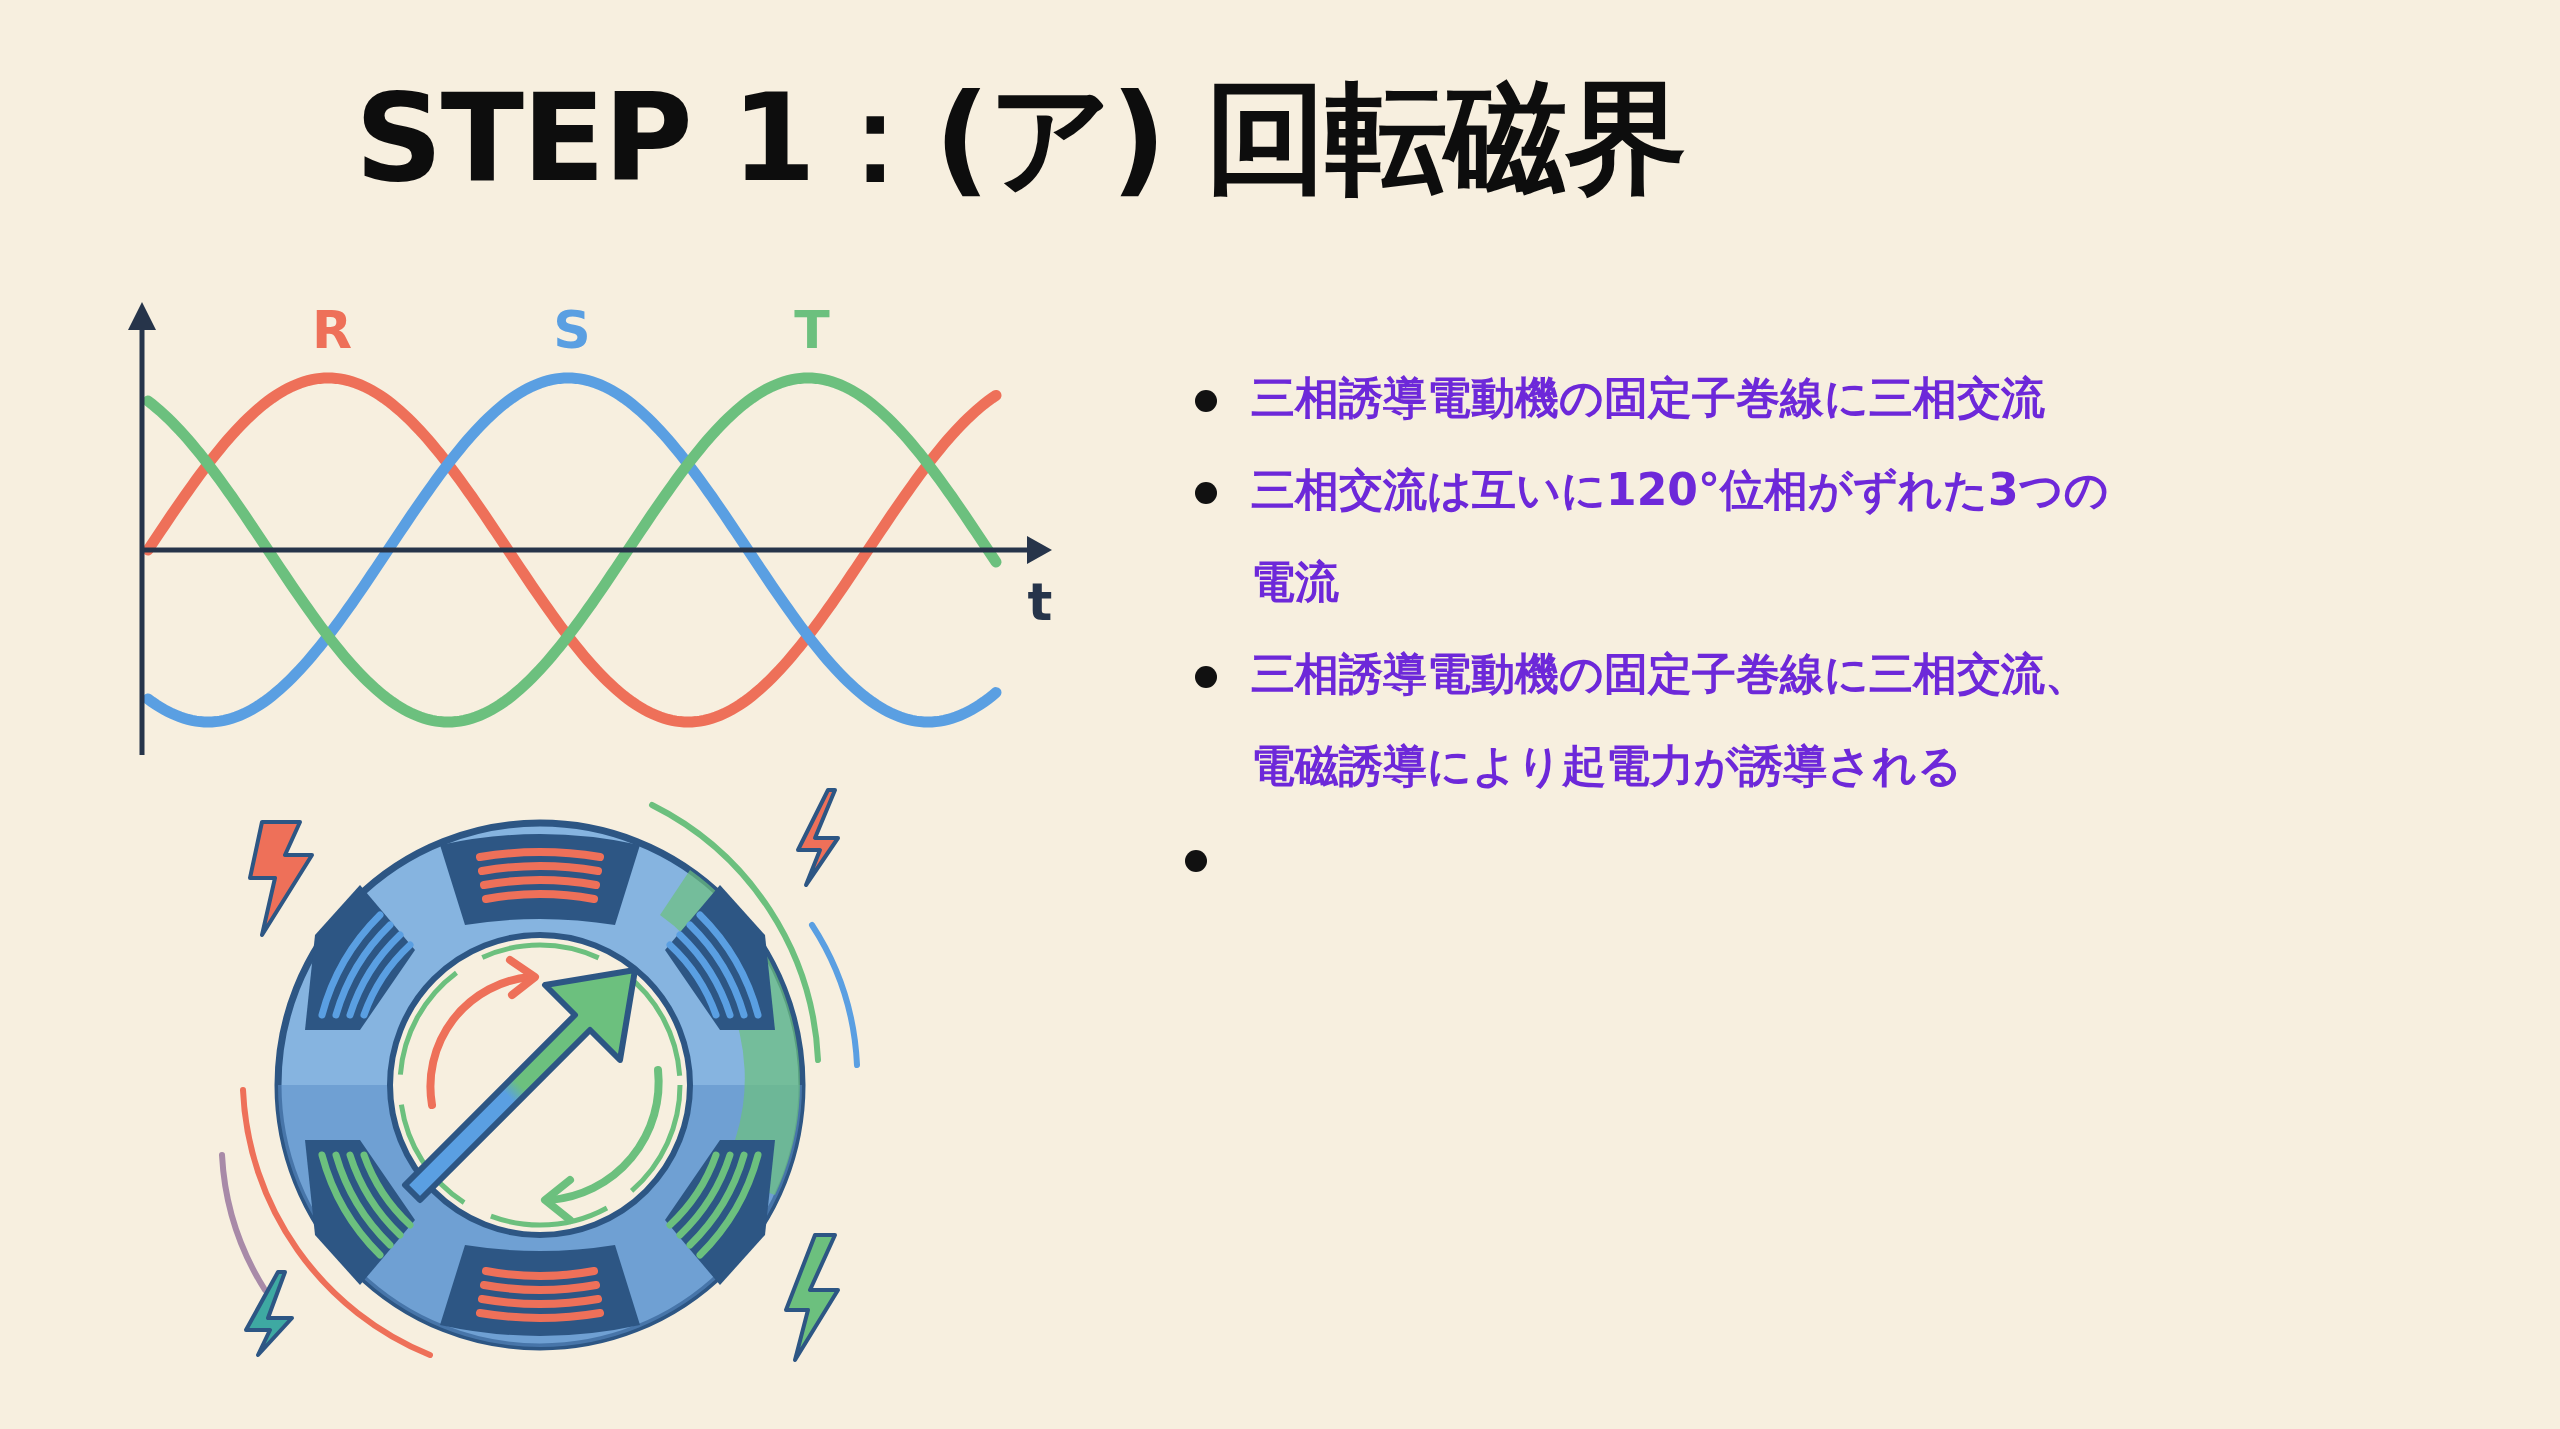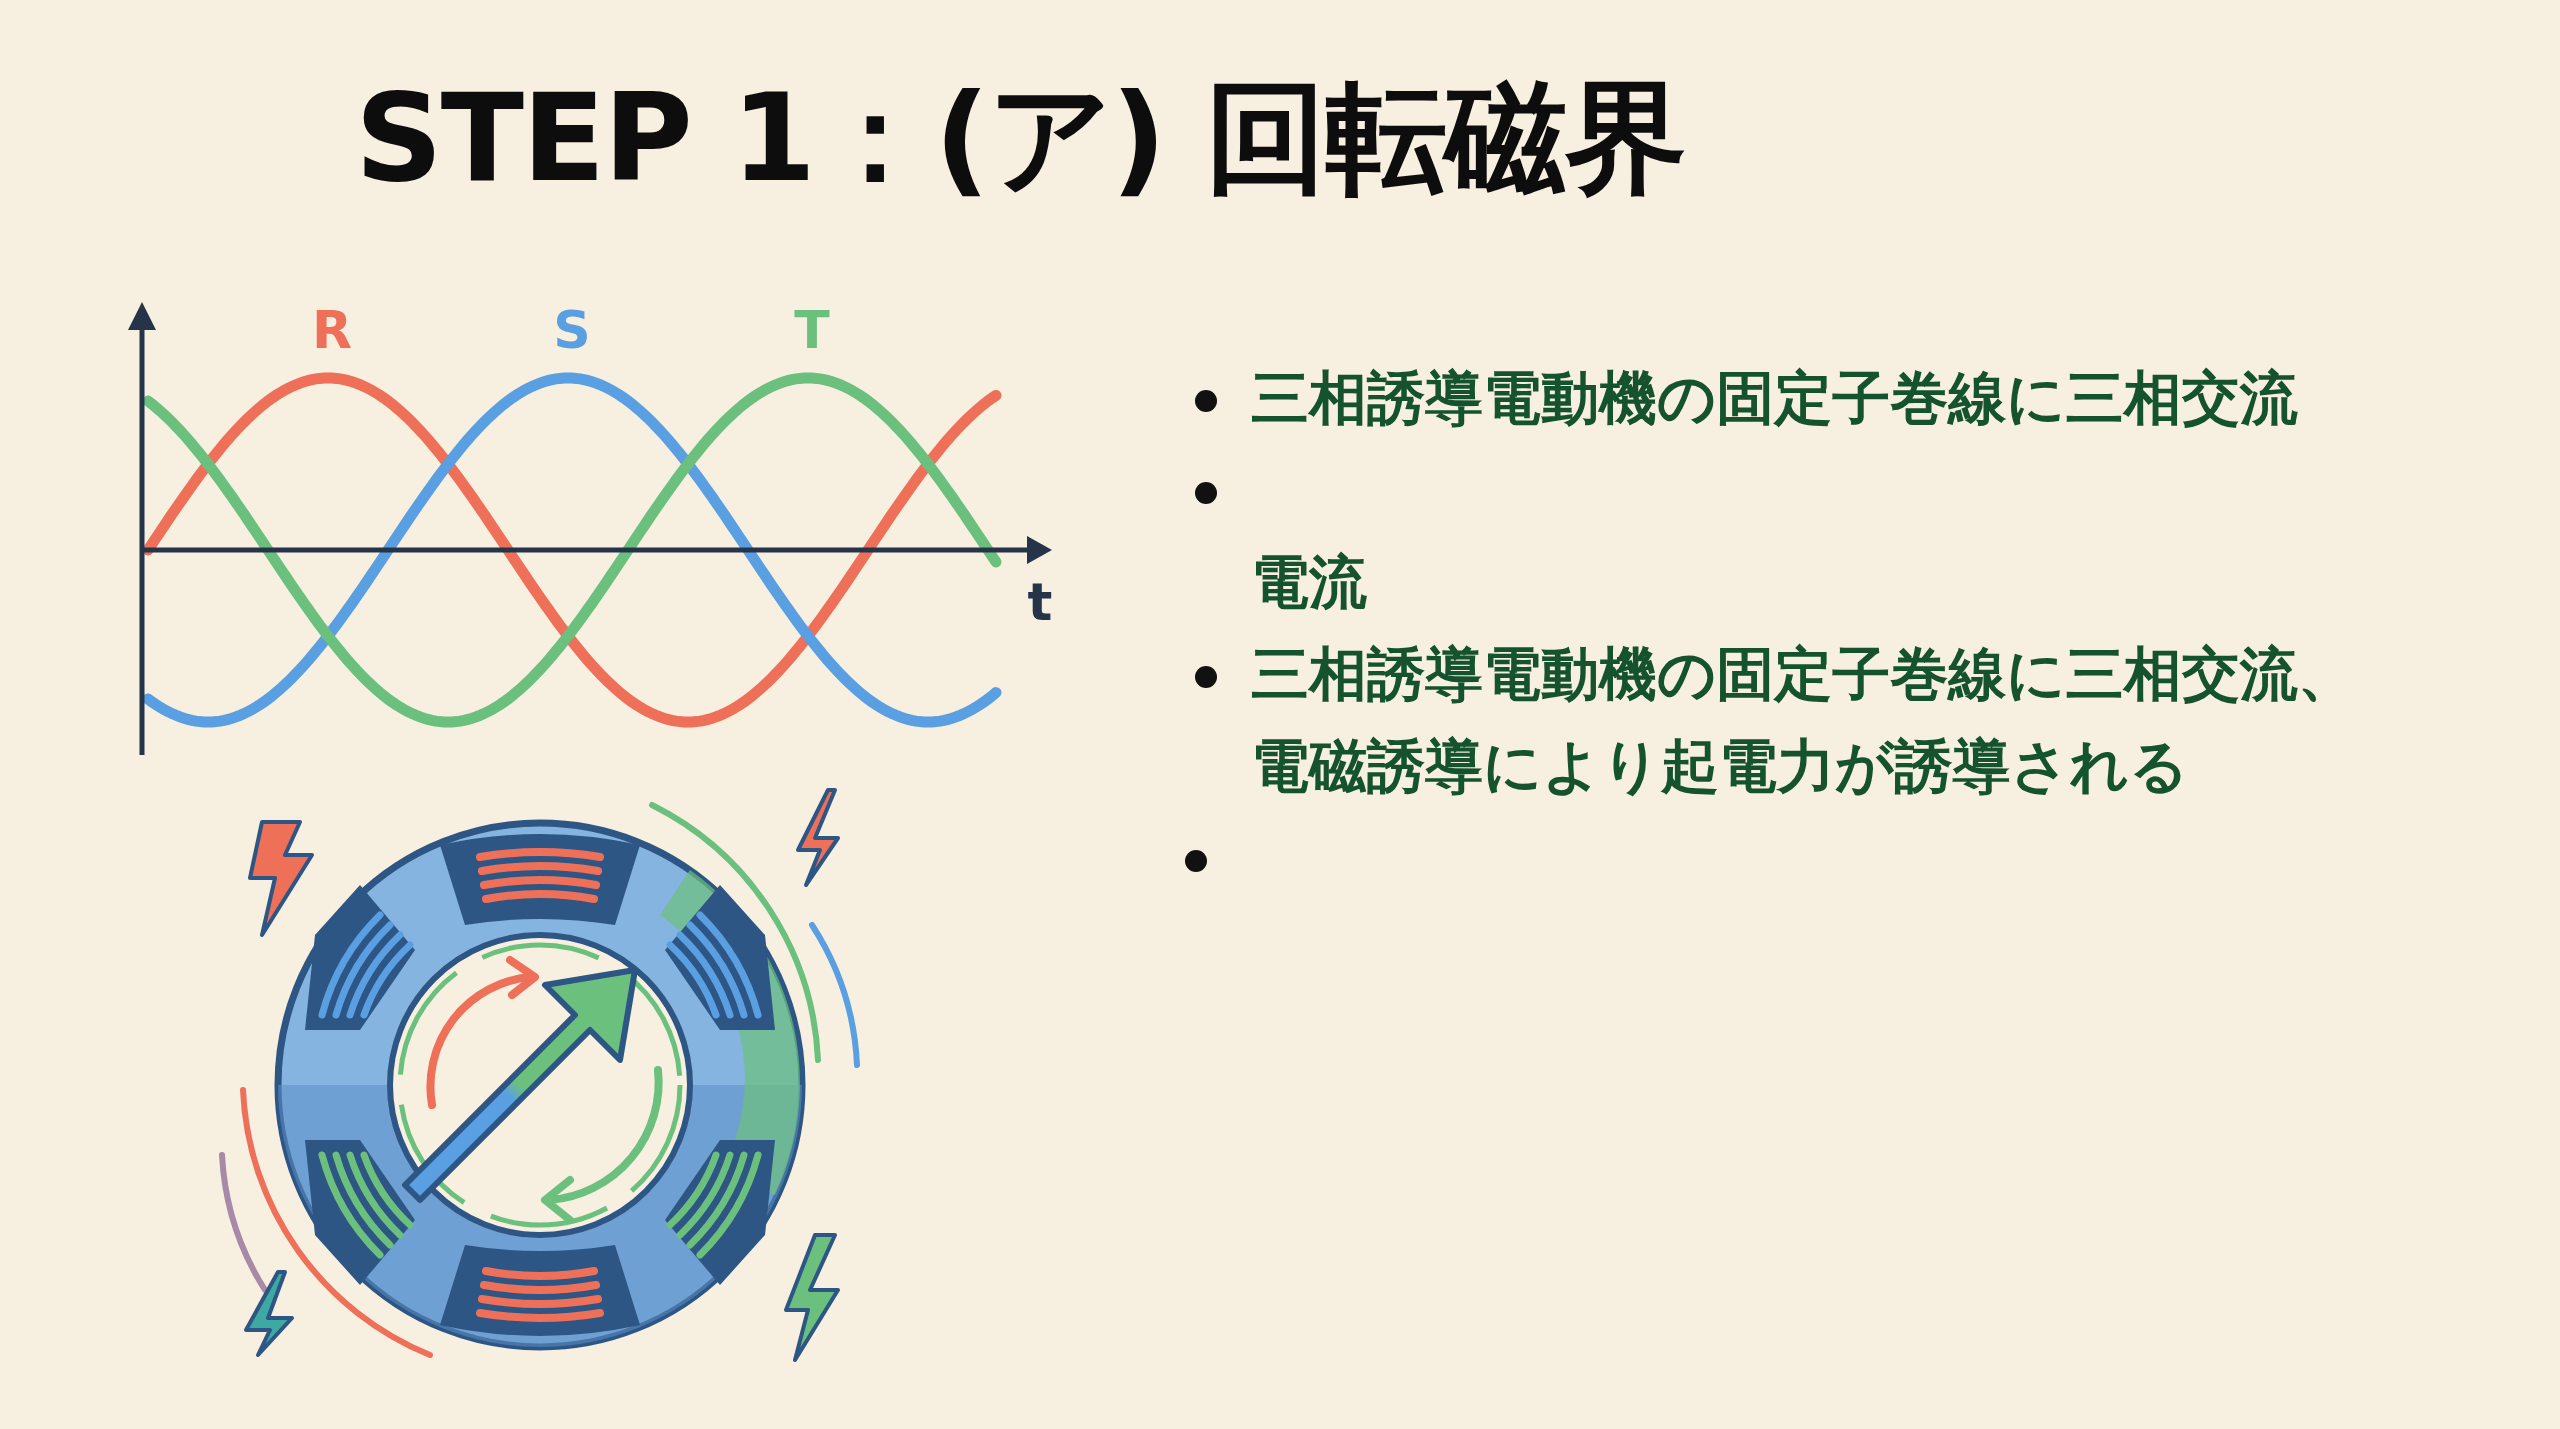--- a/index.html
+++ b/index.html
@@ -15,22 +15,22 @@
     text-align:center; font-size:122px; font-weight:bold;
     letter-spacing:-2px; color:#0d0d0d;
   }
   .wave-svg { position:absolute; left:0; top:0; }
   .bullets {
     position:absolute; left:1195px; top:352px; width:1290px;
     list-style:none; margin:0; padding:0;
   }
   .bullets li {
     position:relative; padding-left:56px;
-    font-size:58px; font-weight:bold; line-height:92px;
-    margin-bottom:0; color:#14532d;
+    font-size:44px; font-weight:bold; line-height:92px;
+    margin-bottom:0; color:#6d28d9;
   }
   .bullets li .dot {
     position:absolute; left:0; top:38px; width:22px; height:22px;
     border-radius:50%; background:#111;
   }
   .bullets li.tight { margin-left:-10px; }
 </style>
 </head>
 <body>
 
@@ -136,16 +136,16 @@
   <path d="M222,1155 A280,280 0 0 0 265,1290" fill="none" stroke="#a88aa8" stroke-width="6" stroke-linecap="round"></path>
 
   <polygon points="262,822 300,822 285,855 312,855 262,935 275,878 250,878" fill="#ee7059" stroke="#2d5684" stroke-width="4" stroke-linejoin="round"></polygon>
   <polygon points="835,790 815,838 838,838 806,885 820,850 798,850 828,790" fill="#ee7059" stroke="#2d5684" stroke-width="4" stroke-linejoin="round"></polygon>
   <polygon points="835,1235 810,1290 838,1290 795,1360 808,1310 786,1310 815,1235" fill="#6cc07e" stroke="#2d5684" stroke-width="4" stroke-linejoin="round"></polygon>
   <polygon points="285,1272 268,1318 292,1318 258,1355 270,1330 246,1330 278,1272" fill="#3ea9a2" stroke="#2d5684" stroke-width="4" stroke-linejoin="round"></polygon>
 </svg>
 
 <ul class="bullets">
   <li><span class="dot"></span><span>三相誘導電動機の固定子巻線に三相交流</span><br></li>
-  <li><span class="dot"></span><br><span>電流</span></li>
+  <li><span class="dot"></span><span>三相交流は互いに120°位相がずれた3つの</span><br><span>電流</span></li>
   <li><span class="dot"></span><span>三相誘導電動機の固定子巻線に三相交流、</span><br><span>電磁誘導により起電力が誘導される</span></li>
   <li class="tight"><span class="dot"></span><br></li>
 </ul>
 
 </body></html>

